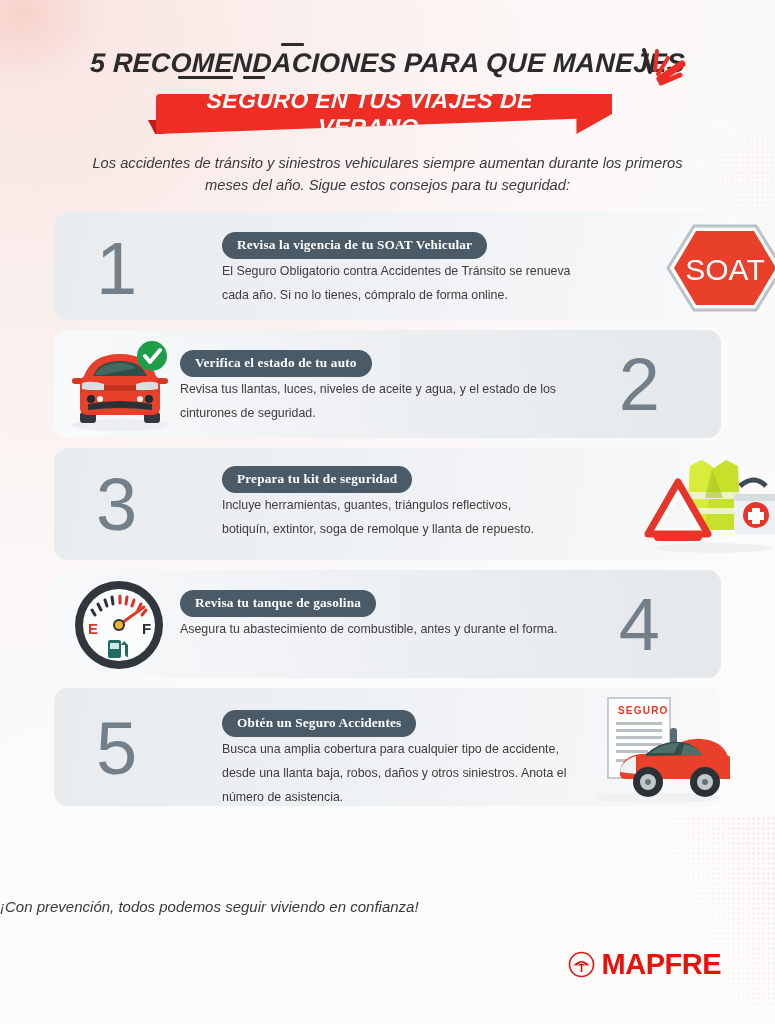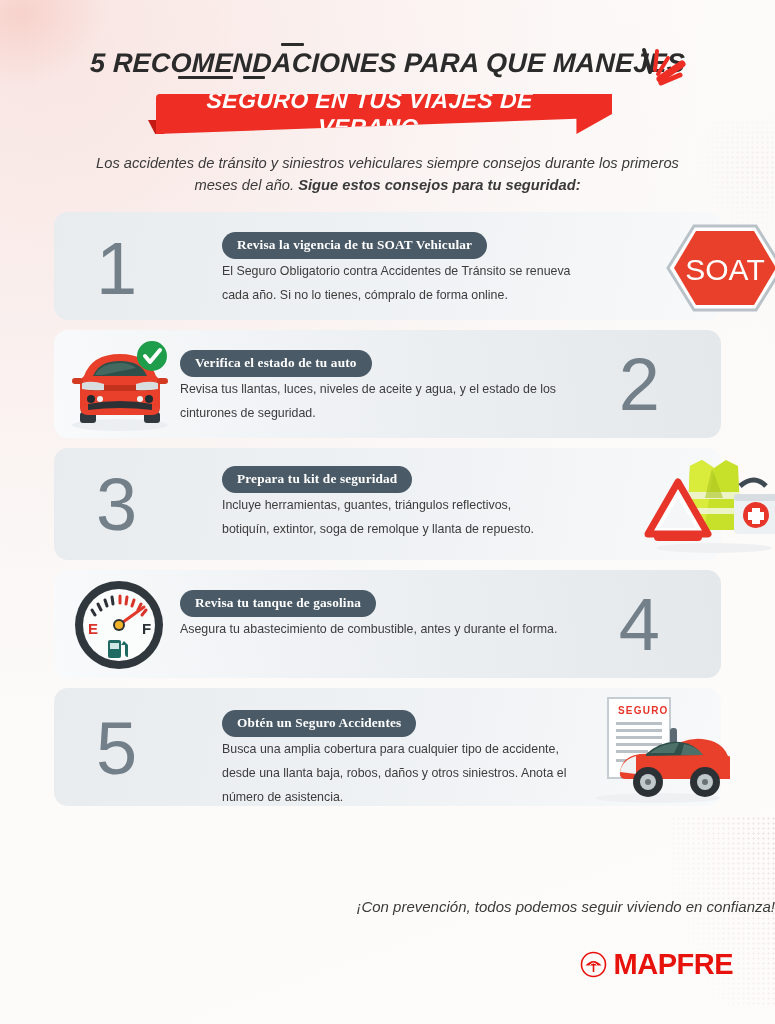--- a/index.html
+++ b/index.html
@@ -61,21 +61,21 @@
     background:#c41a14;clip-path:polygon(0 0,100% 0,100% 100%,45% 100%);
   }
   .banner-txt{
     font-size:23px;font-style:italic;font-weight:bold;color:#ffffff;
     letter-spacing:.4px;transform:skewX(-3deg);padding-right:30px;
   }
   .sub{
     margin:12px auto 0;width:620px;font-size:14.7px;line-height:22px;
     font-style:italic;color:#3a3a3a;text-align:center;
   }
-  .sub b{font-weight:bold;}
+  .sub b{font-weight:normal;}
 
   
   .cards{position:relative;margin-top:16px;}
   .card{position:relative;margin:0 auto 10px;width:667px;height:108px;border-radius:14px;}
   .card.left-num{background:linear-gradient(100deg,#e9ecef 0%,#eef1f3 45%,#f7f9fa 100%);}
   .card.right-num{background:linear-gradient(260deg,#e4e8eb 0%,#eceff2 45%,#f8fafb 100%);}
   .card5{height:118px;}
   .card3{height:112px;}
 
   .num{
@@ -96,25 +96,25 @@
     margin-top:0;font-size:12.4px;line-height:24px;color:#3c3c3c;
     max-width:330px;
   }
   .desc.wide{max-width:360px;}
   .desc.xwide{max-width:430px;}
 
   .art{position:absolute;}
 
   
   .footer-msg{
-    position:absolute;left:0;right:0;top:898px;text-align:right;
+    position:absolute;left:0;right:0;top:898px;text-align:left;
     font-size:15px;font-style:italic;color:#3a3a3a;
   }
   .logo{
-    position:absolute;right:42px;top:948px;display:flex;align-items:center;gap:7px;justify-content:flex-end;
+    position:absolute;right:54px;top:948px;display:flex;align-items:center;gap:7px;justify-content:flex-end;
   }
   .logo-word{
     font-size:29px;font-weight:bold;color:#e8120c;letter-spacing:-0.5px;
     font-family:"Liberation Sans", sans-serif;
   }
 </style>
 </head>
 <body>
 
 <div class="page">
@@ -140,21 +140,21 @@
     </svg>
 
     <div class="banner-wrap">
       <div class="banner-fold"></div>
       <div class="banner">
         <span class="banner-txt">SEGURO EN TUS VIAJES DE VERANO</span>
       </div>
     </div>
 
     <div class="sub">
-      <span>Los accidentes de tránsito y siniestros vehiculares siempre consejos durante los primeros meses del año. </span><b>Sigue estos consejos para tu seguridad:</b>
+      <span>Los accidentes de tránsito y siniestros vehiculares siempre aumentan durante los primeros meses del año. </span><b>Sigue estos consejos para tu seguridad:</b>
     </div>
   </div>
 
   <div class="cards">
 
     <div class="card left-num">
       <div class="num num-left">1</div>
       <div class="body" style="left:168px;top:20px;">
         <span class="pill">Revisa la vigencia de tu SOAT Vehicular</span>
         <div class="desc wide">El Seguro Obligatorio contra Accidentes de Tránsito se renueva cada año. Si no lo tienes, cómpralo de forma online.</div>

